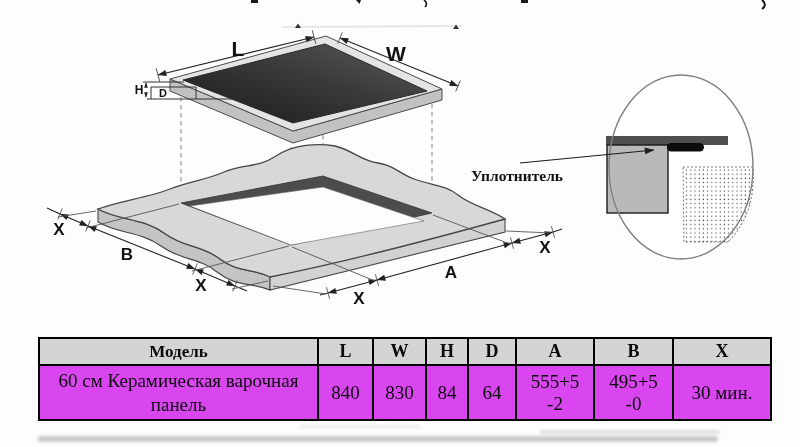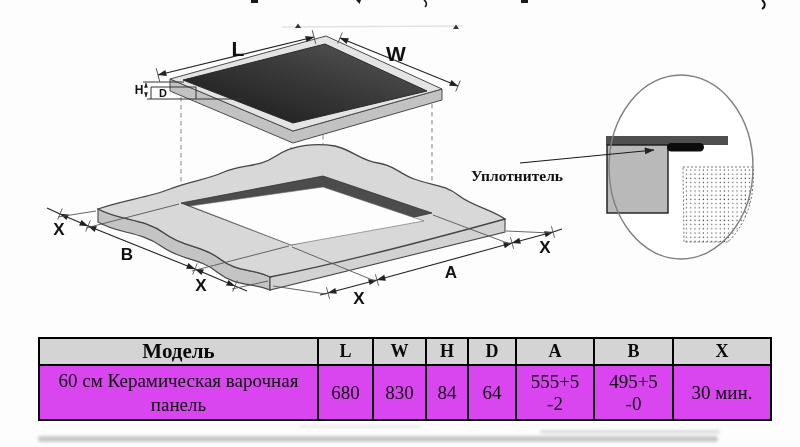--- a/index.html
+++ b/index.html
@@ -174,32 +174,32 @@
           <col style="width:55px">
           <col style="width:53px">
       <col style="width:42px">
           <col style="width:48px">
           <col style="width:78px">
       <col style="width:79px">
           <col style="width:98px">
     </colgroup>
     <tbody>
           <tr>
-      <th style="font-size:21px">Модель</th>
+      <th style="font-size:17px">Модель</th>
       <th>L</th>
       <th>W</th>
       <th>H</th>
       <th>D</th>
       <th>A</th>
       <th>B</th>
       <th>X</th>
     </tr>
     <tr>
       <td class="model">60 см Керамическая варочная панель</td>
-      <td>680</td>
+      <td>840</td>
       <td>830</td>
       <td>84</td>
       <td>64</td>
       <td class="tol">555+5
 -2</td>
       <td class="tol">495+5
 -0</td>
       <td>30 мин.</td>
     </tr>
   </tbody>

